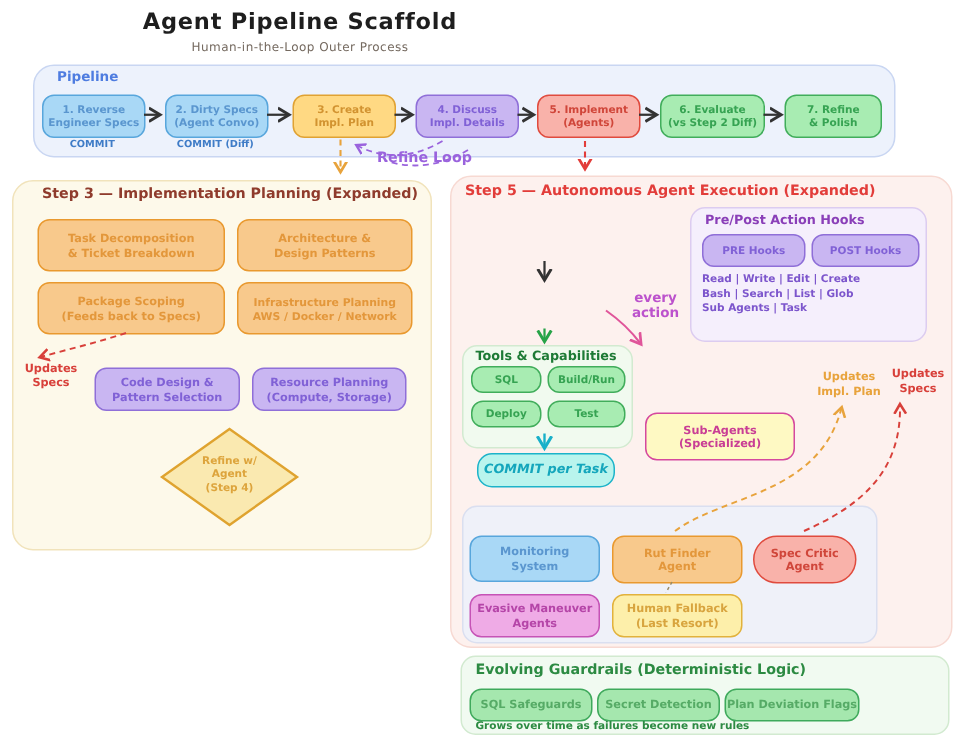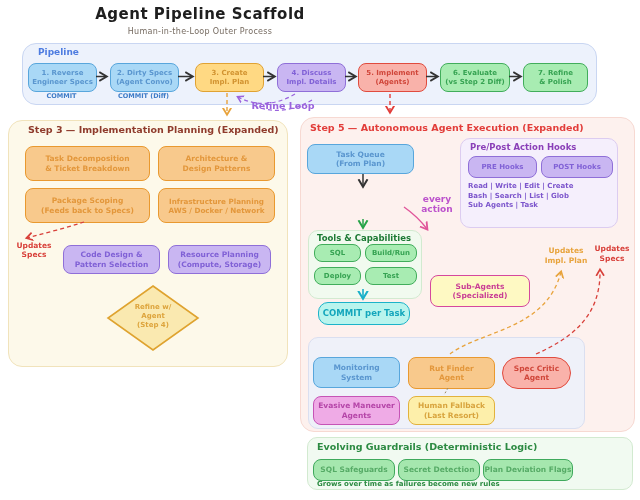--- a/index.html
+++ b/index.html
@@ -17,21 +17,21 @@
   .note{position:absolute;font-weight:bold;text-align:center;white-space:pre-line;}
   .c-blue{background:#a9d8f6;border-color:#58a6dc;color:#5a96cf;}
   .c-yellow{background:#ffd983;border-color:#e0a233;color:#d29330;}
   .c-purple{background:#c9b6f2;border-color:#8f6fd8;color:#8061d6;}
   .c-red{background:#f9b2aa;border-color:#e04b3e;color:#d0463a;}
   .c-green{background:#a8ecb2;border-color:#41ad5b;color:#36a352;}
   .c-orange{background:#f8c98c;border-color:#e9992f;color:#e3973b;}
   .c-pink{background:#fef9c3;border-color:#d5489e;color:#c93d95;margin-top:42px;}
   .c-magenta{background:#efabe6;border-color:#c653b6;color:#b545a8;}
   .c-lyellow{background:#fdefaa;border-color:#e2b23c;color:#d8a43e;}
-  .c-cyan{background:#b9f4ed;border-color:#1cb3c9;color:#14a6bc;font-size:8.5px;}
+  .c-cyan{background:#b9f4ed;border-color:#1cb3c9;color:#14a6bc;font-size:8.5px;font-style:italic;}
   .c-guard{background:#a5e7ae;border-color:#3fa95c;color:#56ab66;}
   .p-pipeline{background:#edf2fc;border-color:#c9d6f2;}
   .p-step3{background:#fdf9ea;border-color:#f1e3bb;}
   .p-step5{background:#fdf1ee;border-color:#f7d9d2;}
   .p-hooks{background:#f5effc;border-color:#dcccf0;border-radius:10px;}
   .p-tools{background:#f1faef;border-color:#d2ead0;border-radius:10px;}
   .p-mon{background:#eff1f9;border-color:#dadff0;border-radius:10px;}
   .p-guard{background:#f1faf1;border-color:#d2ead0;border-radius:10px;}
   svg.overlay{position:absolute;left:0;top:0;pointer-events:none;}
   .hook-lines{position:absolute;font-size:7px;font-weight:600;color:#7c55cc;
@@ -92,22 +92,20 @@
   <svg class="overlay" style="left:106px;top:284px;" width="94" height="68" viewBox="0 0 94 68">
     <polygon points="47,2 92,34 47,66 2,34" fill="#fae9b0" stroke="#dfa32f" stroke-width="1.6"></polygon>
   </svg>
   <div class="diamond-label" style="left:113px;top:303px;width:80px;">Refine w/
 Agent
 (Step 4)</div>
 
   <div class="panel p-step5" style="left:300px;top:117px;width:333px;height:313px;"></div>
   <div class="panel-title" style="left:310px;top:122px;color:#e23d3a;">Step 5 — Autonomous Agent Execution (Expanded)</div>
 
-  <div class="node c-blue" style="left:307px;top:144px;width:105px;height:28px;">Task Queue
-(From Plan)</div>
   <div class="note" style="left:406px;top:194px;width:62px;font-size:9px;color:#bc52cc;font-weight:700;">every action</div>
 
   <div class="panel p-hooks" style="left:460px;top:138px;width:156px;height:88px;"></div>
   <div class="panel-title" style="left:470px;top:142px;color:#8a3fb8;font-size:8.5px;">Pre/Post Action Hooks</div>
   <div class="node c-purple" style="left:468px;top:156px;width:67px;height:20px;font-size:7px;">PRE Hooks</div>
   <div class="node c-purple" style="left:541px;top:156px;width:70px;height:20px;font-size:7px;">POST Hooks</div>
   <div class="hook-lines" style="left:468px;top:182px;width:145px;">Read | Write | Edit | Create
 Bash | Search | List | Glob
 Sub Agents | Task</div>
 

